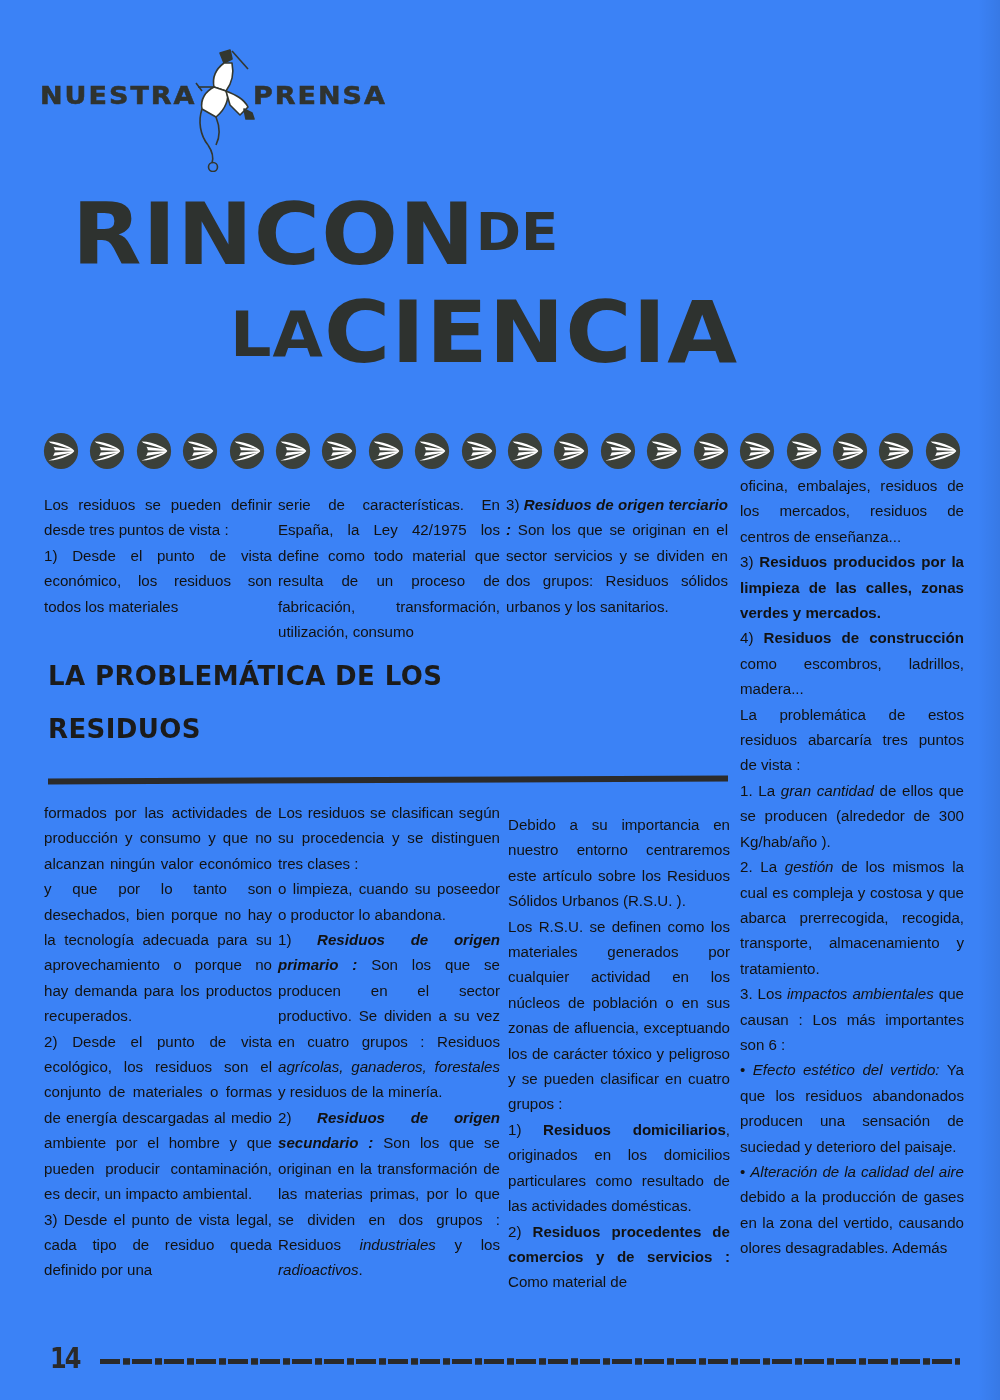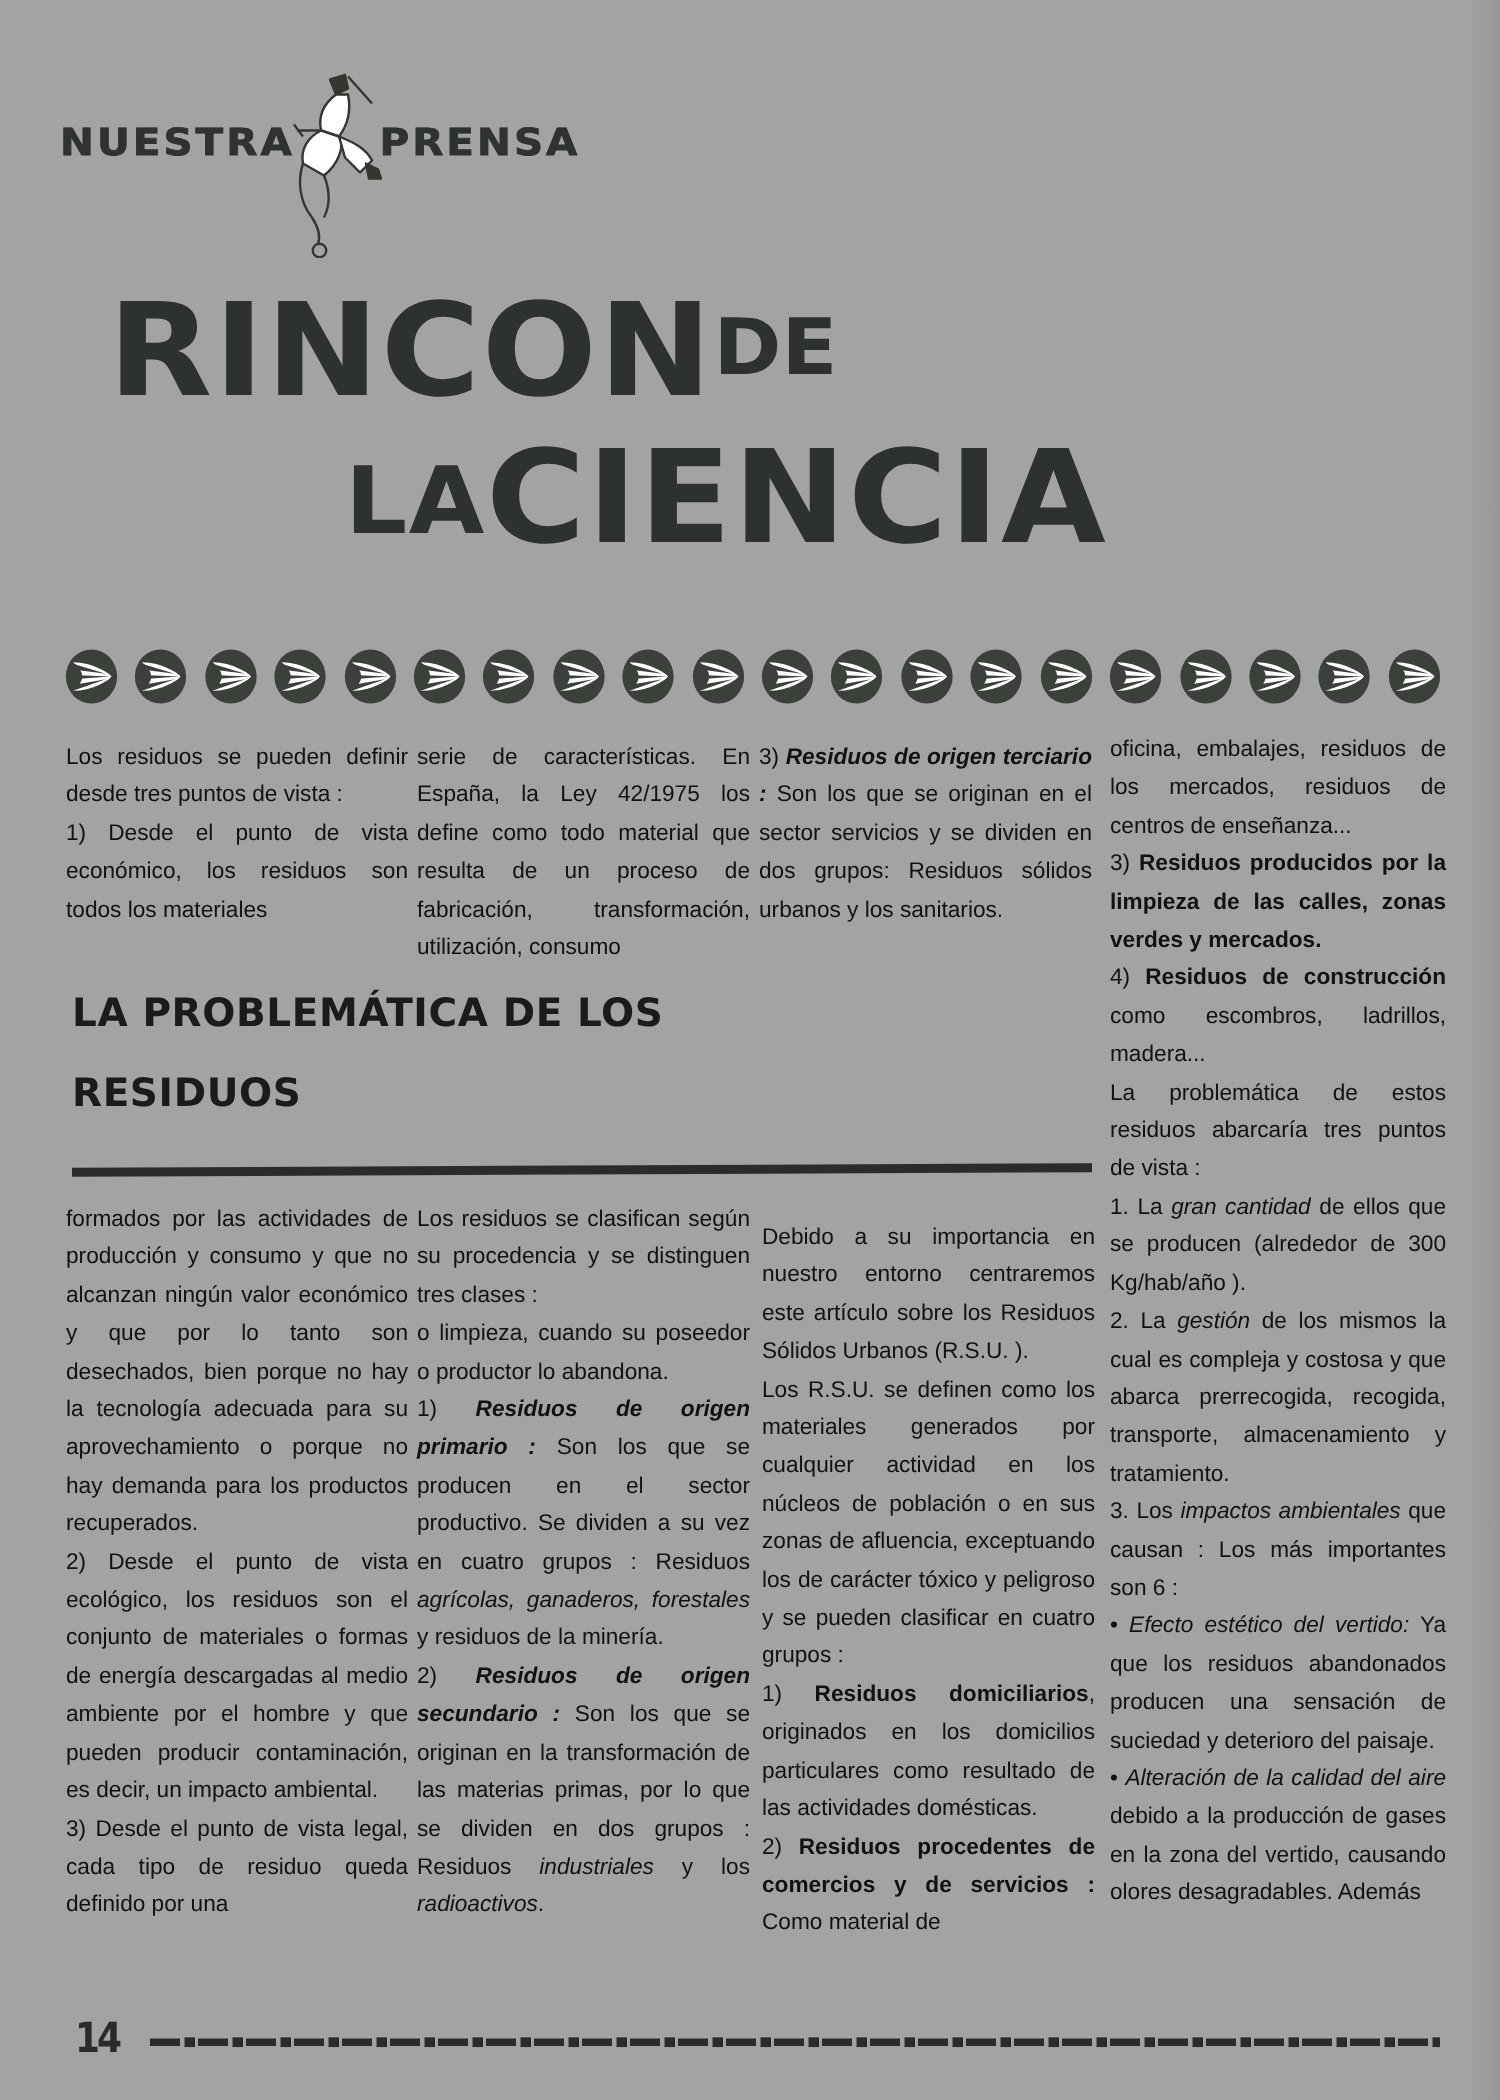--- a/index.html
+++ b/index.html
@@ -11,21 +11,21 @@
     width: 1000px;
     height: 1400px;
     font-family: "Liberation Sans", sans-serif;
     color: #1a1a1a;
     position: relative;
     overflow: hidden;
   }
   .page {
     position: absolute;
     inset: 0;
-    background: #a3a3a3;
+    background: #3b82f6;
   }
   
   .scan-edge {
     position: absolute;
     top: 0;
     right: 0;
     width: 22px;
     height: 1400px;
     background: linear-gradient(to right, rgba(0,0,0,0.0), rgba(0,0,0,0.07));
     pointer-events: none;
@@ -124,21 +124,21 @@
   }
   .col p { margin: 0; }
   .col .bi { font-weight: bold; font-style: italic; }
 
   
   .up-c1 { left: 44px;  top: 492px; width: 228px; }
   .up-c2 { left: 278px; top: 492px; width: 222px; }
   .up-c3 { left: 506px; top: 492px; width: 222px; }
 
   
-  .right-col { left: 740px; top: 487px; width: 224px; }
+  .right-col { left: 740px; top: 473px; width: 224px; }
 
   
   .headline {
     position: absolute;
     left: 48px;
     top: 650px;
     width: 500px;
     font-family: "DejaVu Sans", sans-serif;
     font-weight: bold;
     font-size: 26px;

